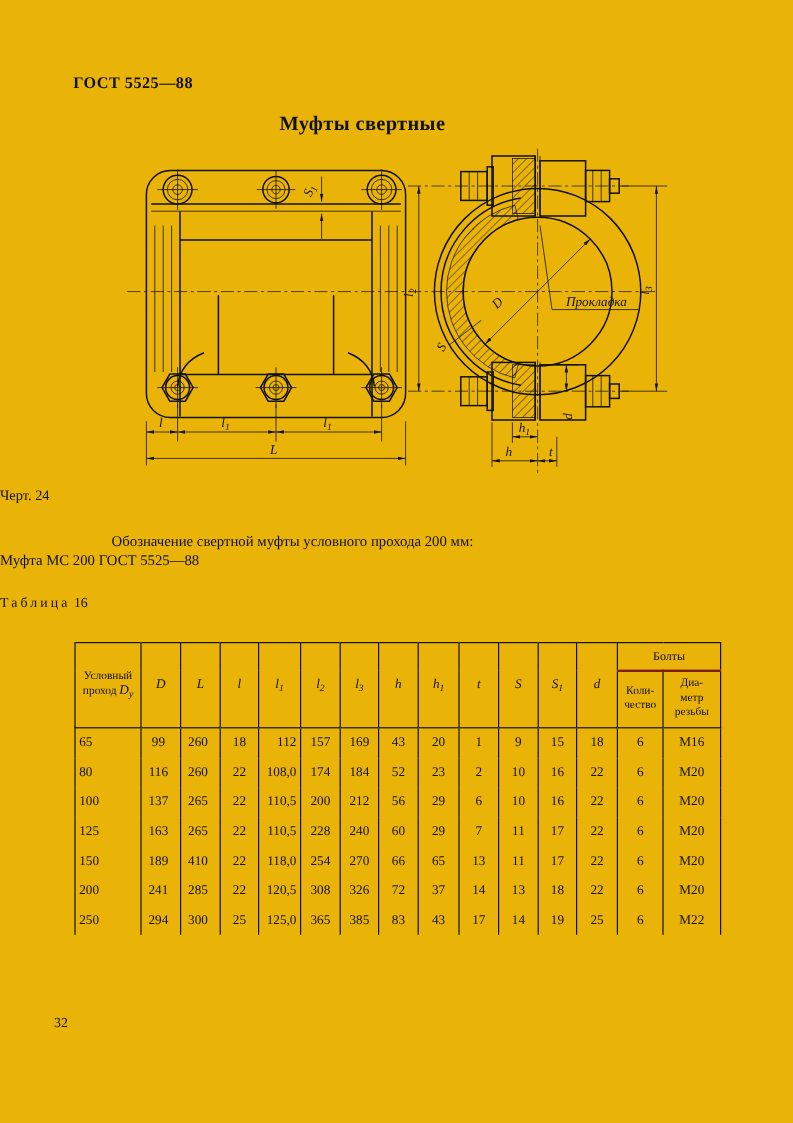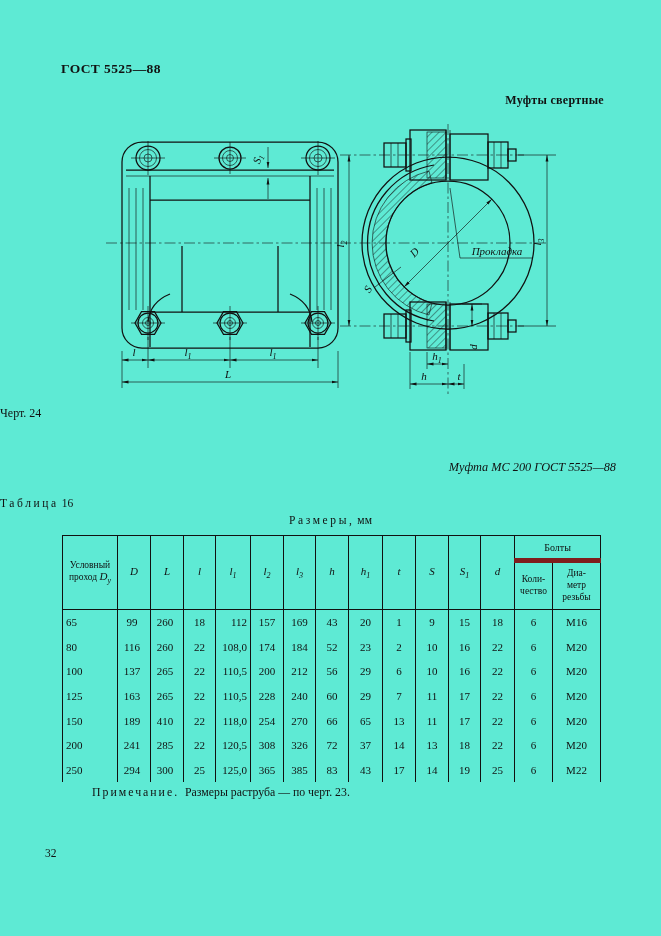--- a/index.html
+++ b/index.html
@@ -1,30 +1,30 @@
 <!DOCTYPE html>
 <html><head>
 <meta charset="utf-8">
 <style>
   html,body{margin:0;padding:0;background:#e8e8e8}
-  .page{position:relative;width:661px;height:936px;background:#5eead4;font-family:"Liberation Serif",serif;color:#111;overflow:hidden;margin:0 auto}
+  .page{position:relative;width:661px;height:936px;background:#eab308;font-family:"Liberation Serif",serif;color:#111;overflow:hidden;margin:0 auto}
   .abs{position:absolute}
   .gost-header{left:61px;top:61px;font-weight:700;font-size:13.5px;letter-spacing:.4px}
-  .doc-title{left:0;top:93px;width:604px;text-align:right;font-weight:700;font-size:12px;letter-spacing:.3px}
+  .doc-title{left:0;top:93px;width:604px;text-align:center;font-weight:700;font-size:17px;letter-spacing:.3px}
   .drawing{left:0;top:118px}
   .fig-caption{left:0;top:406px;width:642px;font-size:12px}
   .desig-intro{left:93px;top:444px;font-size:12.3px}
-  .desig-name{left:0;top:460px;width:616px;text-align:right;font-style:italic;font-size:12.3px}
+  .desig-name{left:0;top:460px;width:616px;text-align:left;font-size:12.3px}
   .tbl-label{left:0;top:497px;width:600px;text-align:left;font-size:11.5px}
   .tbl-title{left:0;top:514px;width:661px;text-align:center;font-size:11.5px}
   .sp{letter-spacing:2.6px}
   .sp2{letter-spacing:2px}
   .dim-table{position:absolute;left:62px;top:535px;width:538px;border-collapse:collapse;table-layout:fixed;border-top:1.7px solid #111}
   .dim-table th{font-weight:normal;font-size:9.5px;text-align:center;vertical-align:middle;border-left:1px solid #111;border-bottom:1.4px solid #111;padding:1px 2px}
-  .dim-table th.bolts{border-bottom:5px solid #7f1d1d;height:20px;font-size:10px}
+  .dim-table th.bolts{border-bottom:2px solid #7f1d1d;height:20px;font-size:10px}
   .dim-table th.sub{height:44px;white-space:pre-line;line-height:1.25}
   .dim-table th:last-child,.dim-table td:last-child{border-right:1px solid #111}
   .dim-table th i{font-size:11px}
   .dim-table sub{font-size:8px;font-style:italic}
   .dim-table td{border-left:1px solid #111;text-align:center;height:24.6px;font-size:11px;padding:0 3px}
   .dim-table td:nth-child(1){text-align:left;padding-right:9px}
   .dim-table td:nth-child(2),.dim-table td:nth-child(3){text-align:center;padding-right:7px}
   .dim-table td:nth-child(5){text-align:right;padding-left:5px}
   .note{left:92px;top:785px;font-size:11.8px}
   .page-number{left:45px;top:847px;font-size:11.5px}
@@ -205,27 +205,25 @@
       <line x1="464" y1="246" x2="464" y2="271" class="n"></line>
       <line x1="410" y1="266" x2="448" y2="266" class="dm" marker-start="url(#arr)" marker-end="url(#arr)"></line>
       <line x1="448" y1="266" x2="464" y2="266" class="dm" marker-start="url(#arr)" marker-end="url(#arr)"></line>
       <text class="lbl" x="424" y="262">h</text>
       <text class="lbl" x="459" y="262">t</text>
     </g>
   </svg>
 
   <div class="abs fig-caption">Черт. 24</div>
 
+  <div class="abs desig-intro">Обозначение свертной муфты условного прохода 200 мм:</div>
   <div class="abs desig-name">Муфта МС 200 ГОСТ 5525—88</div>
 
   <div class="abs tbl-label">
     <span class="sp">Таблица</span> <span>16</span>
-  </div>
-  <div class="abs tbl-title">
-    <span class="sp">Размеры,</span> <span>мм</span>
   </div>
 
   <table class="dim-table">
     <colgroup>
       <col style="width:55px">
         <col style="width:33px">
         <col style="width:33px">
         <col style="width:32px">
       <col style="width:35px">
         <col style="width:33px">
@@ -380,18 +378,15 @@
           <td>17</td>
           <td>14</td>
           <td>19</td>
           <td>25</td>
           <td>6</td>
           <td>М22</td>
         </tr>
       </tbody>
   </table>
 
-  <div class="abs note">
-    <span class="sp2">Примечание.</span>&nbsp; <span>Размеры раструба — по черт. 23.</span>
-  </div>
 
   <div class="abs page-number">32</div>
 </div>
 
 </body></html>

